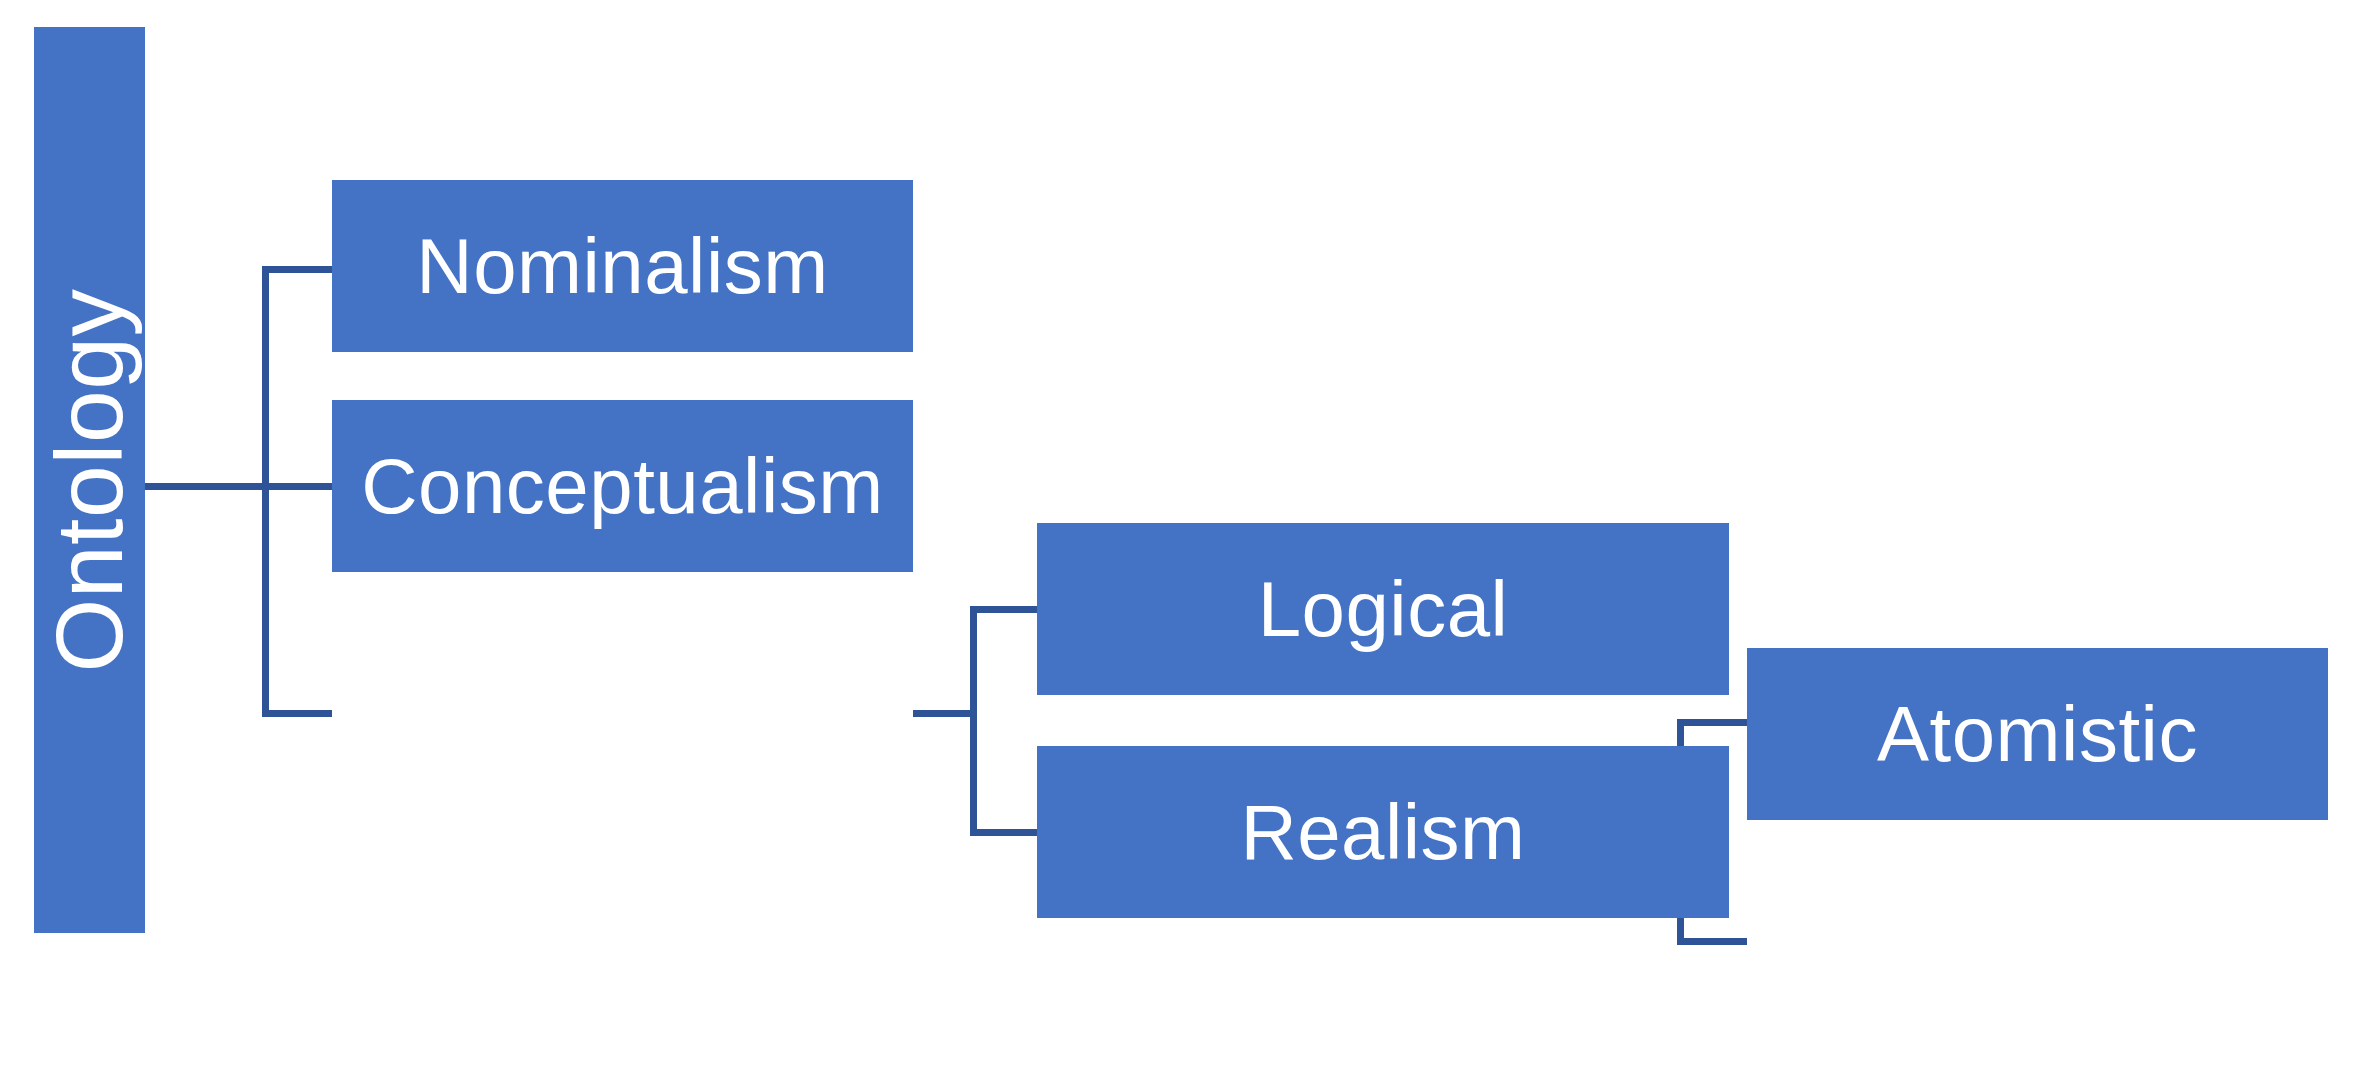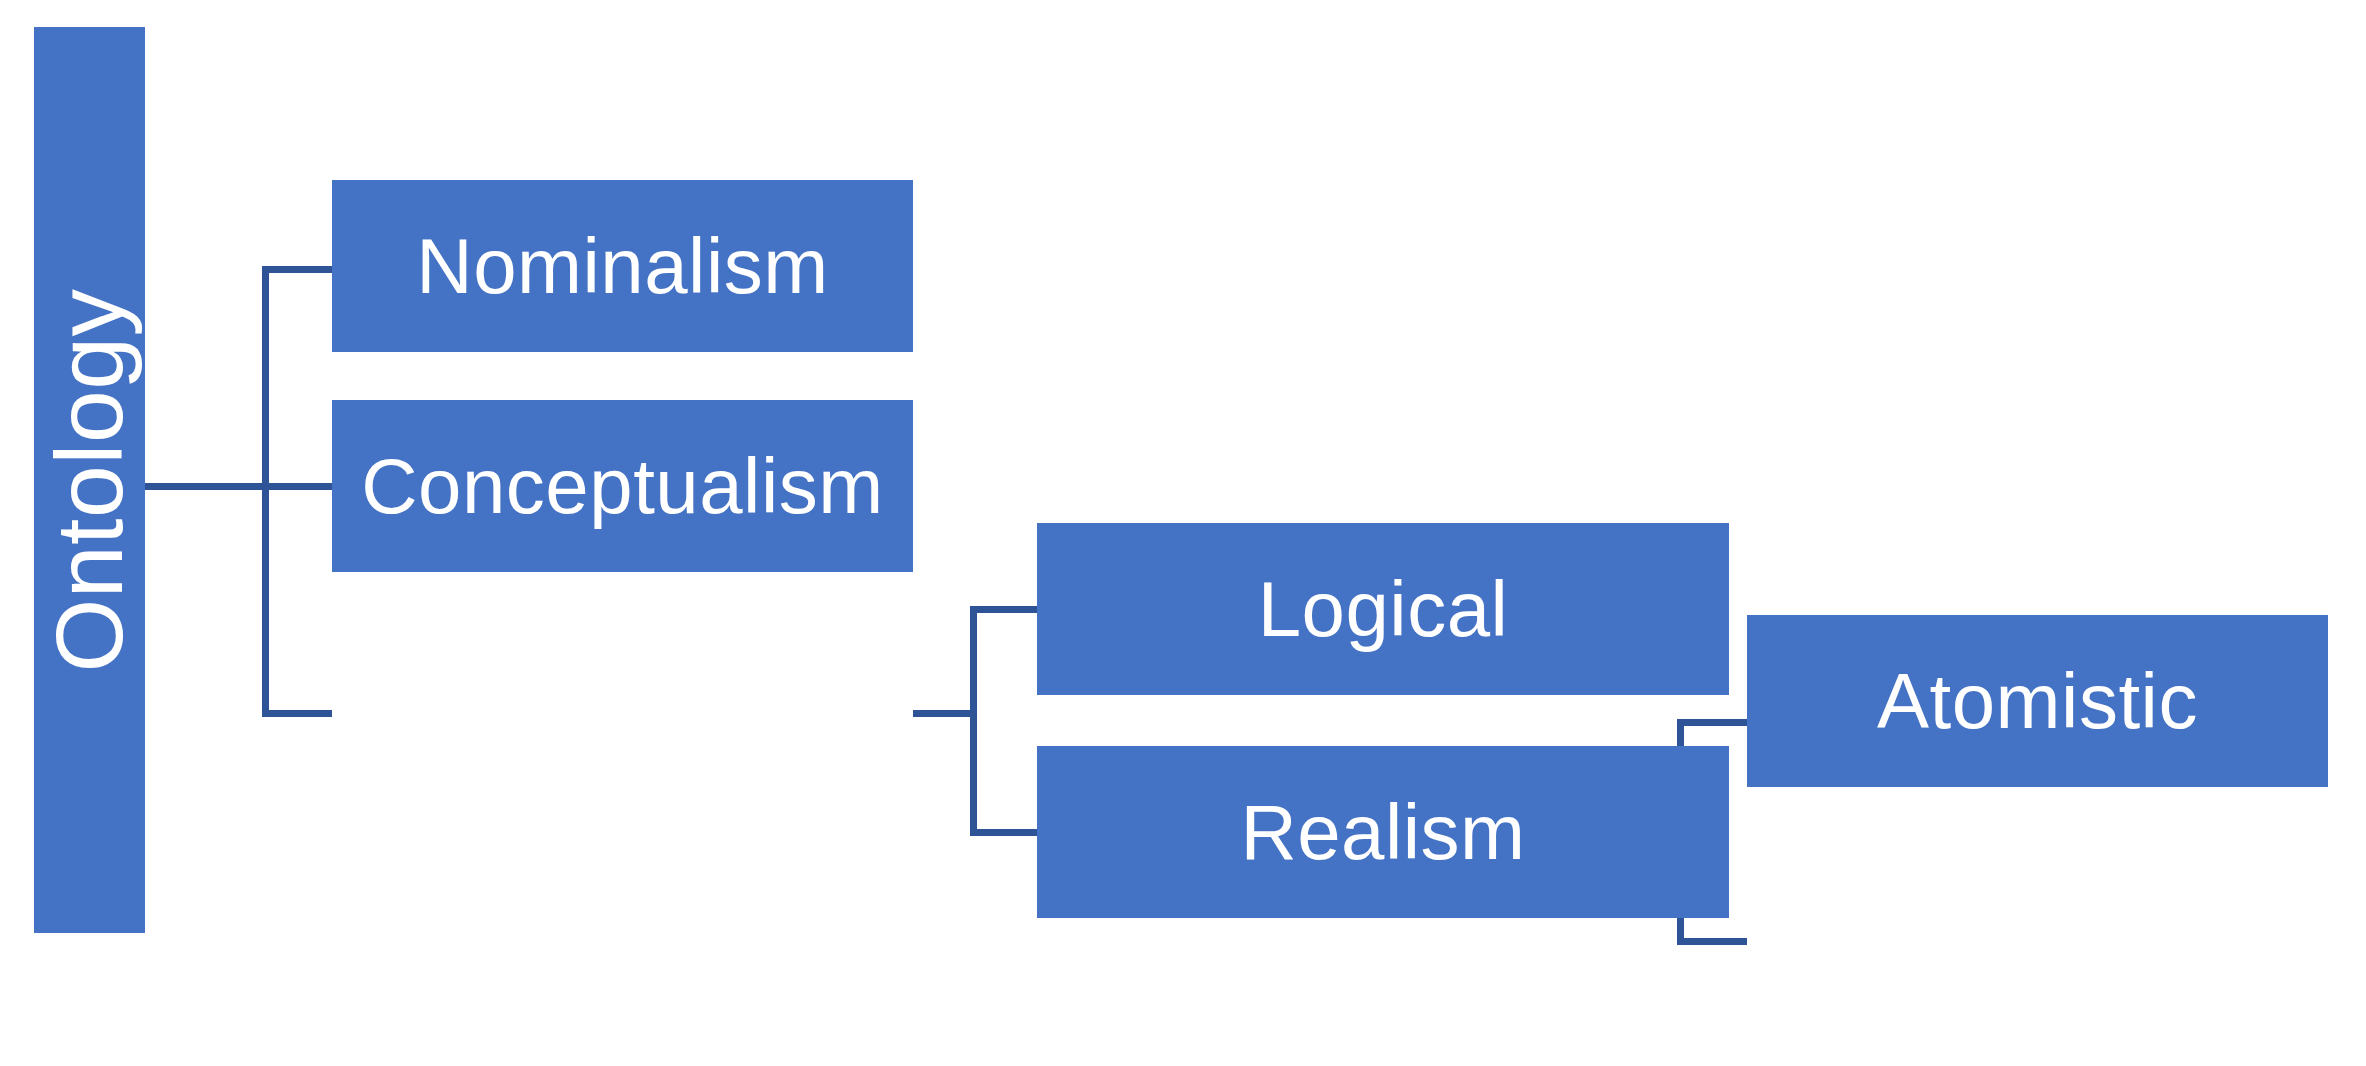--- a/index.html
+++ b/index.html
@@ -71,21 +71,21 @@
   #node-logical { top: 523px; }
   #node-natural { top: 746px; }
 
   
   .level3 {
     left: 1747px;
     width: 581px;
     height: 172px;
     font-size: 78px;
   }
-  #node-atomistic  { top: 615px; align-items: center; }
+  #node-atomistic  { top: 648px; align-items: center; }
   #node-relational { top: 858px; }
 
   
   .conn {
     position: absolute;
     background: #2E5396;
   }
   .conn-h { height: 7px; }
   .conn-v { width: 7px; }
 

